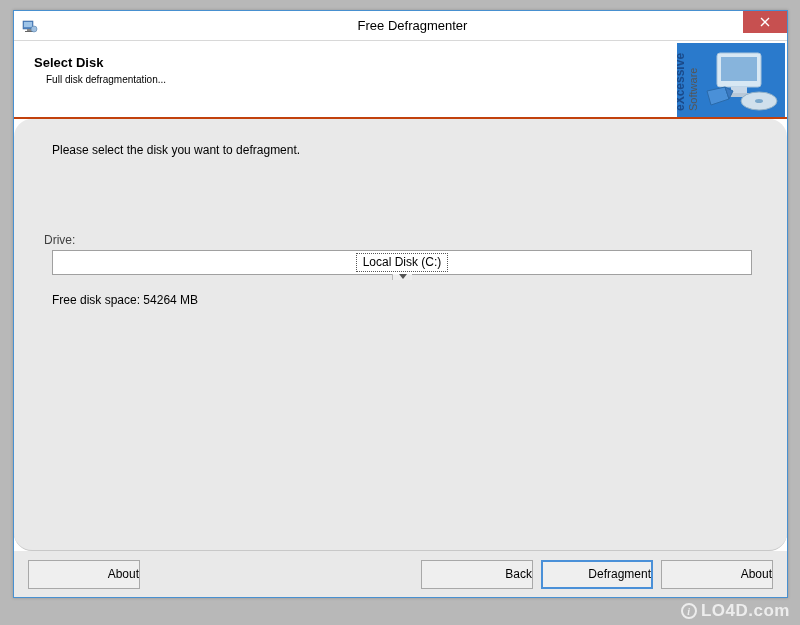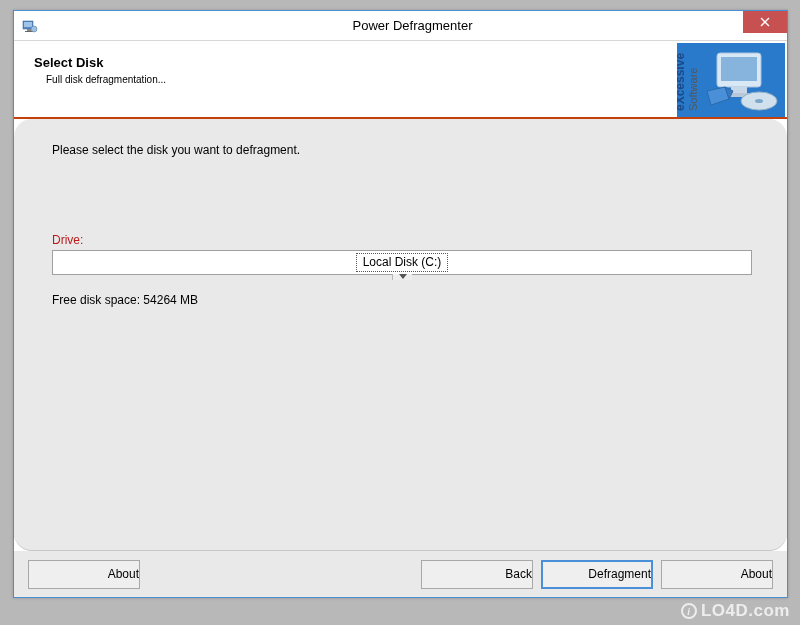--- a/index.html
+++ b/index.html
@@ -99,22 +99,21 @@
       border-radius: 18px;
     }
     .instruction {
       font-size: 12px;
       color: #000;
       margin-bottom: 76px;
       margin-left: 8px;
     }
     .drive-label {
       font-size: 12px;
-      color: #b91c1c;
-      margin-left: 8px;
+      color: #404040;
       margin-bottom: 3px;
     }
     .drive-select {
       width: 700px;
       height: 25px;
       margin-left: 8px;
       border: 1px solid #a0a0a0;
       background: #fff;
       display: flex;
       align-items: center;
@@ -200,21 +199,21 @@
   <div class="titlebar">
     <span class="titlebar-icon">
       <svg viewBox="0 0 16 16">
         <rect x="1" y="3" width="10" height="8" fill="#5a8ac4" stroke="#2a5a94" stroke-width="0.5"></rect>
         <rect x="2" y="4" width="8" height="5" fill="#9ec4e8"></rect>
         <rect x="5" y="11" width="4" height="2" fill="#888"></rect>
         <rect x="3" y="13" width="8" height="1" fill="#666"></rect>
         <circle cx="12" cy="11" r="3" fill="#a0c0e0" stroke="#4070a0" stroke-width="0.5"></circle>
       </svg>
     </span>
-    <span class="titlebar-text">Power Defragmenter</span>
+    <span class="titlebar-text">Free Defragmenter</span>
     <div class="close-btn">
       <svg width="10" height="10" viewBox="0 0 10 10">
         <line x1="1" y1="1" x2="9" y2="9" stroke="#fff" stroke-width="1.3"></line>
         <line x1="9" y1="1" x2="1" y2="9" stroke="#fff" stroke-width="1.3"></line>
       </svg>
     </div>
   </div>
 
   <div class="header-panel">
     <div class="header-text">

